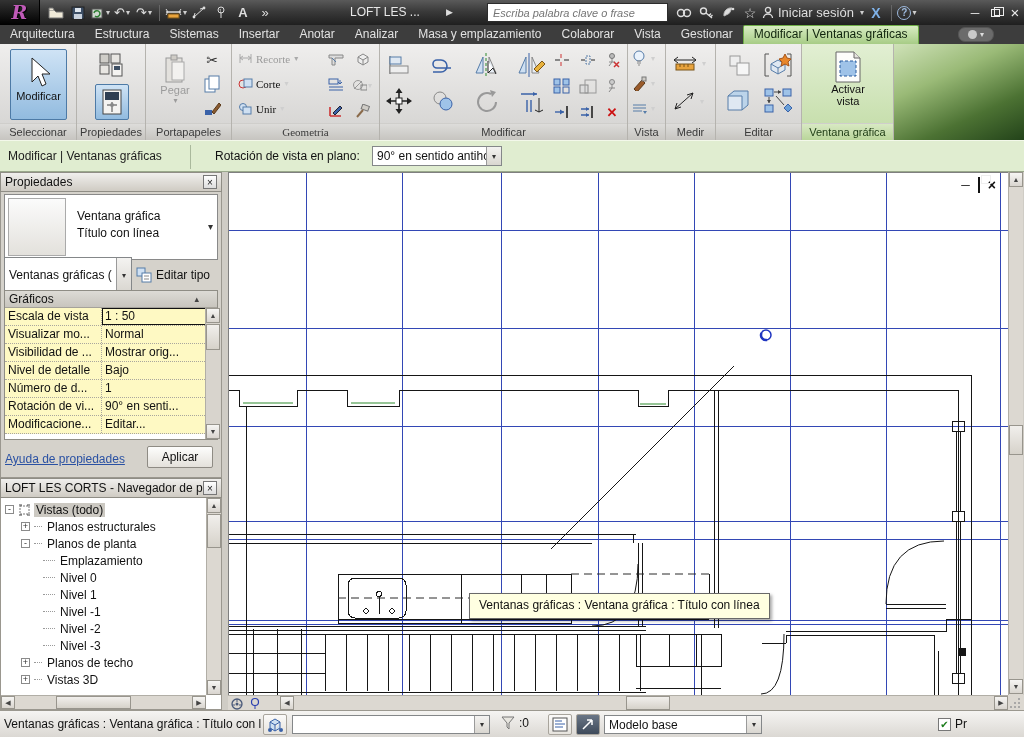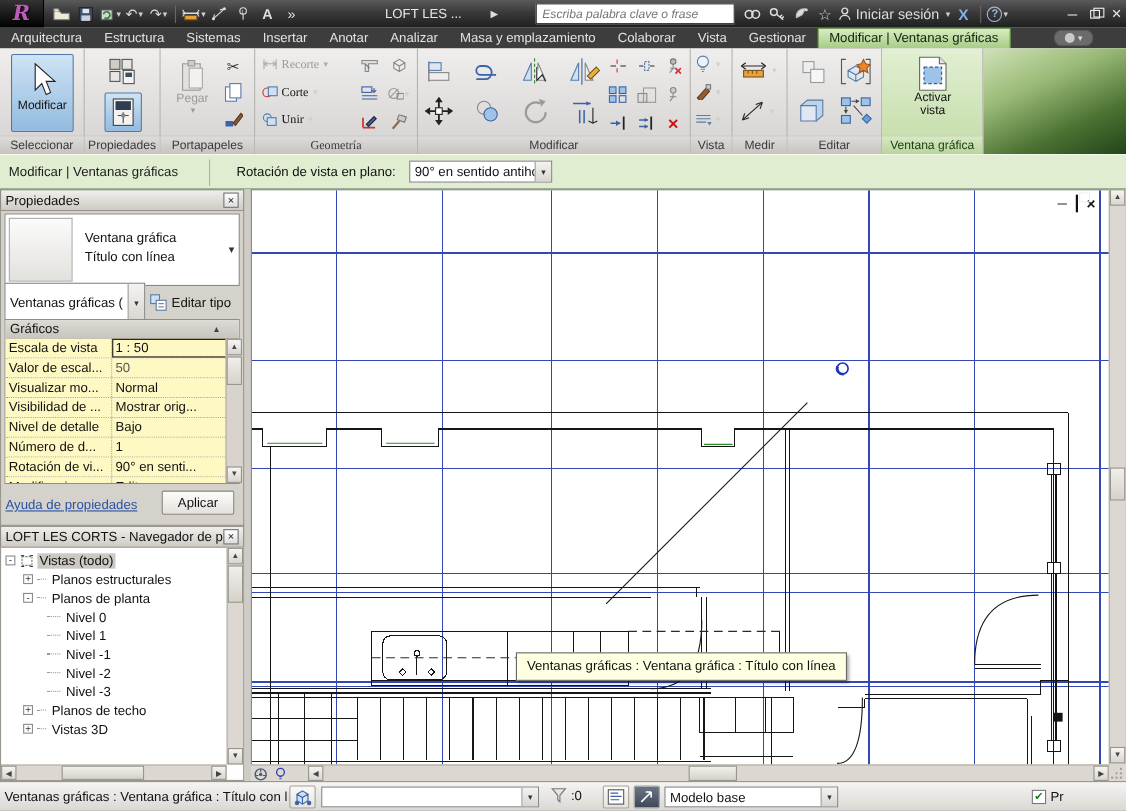--- a/index.html
+++ b/index.html
@@ -625,24 +625,20 @@
     <div id="grid">
       <div class="ghead">
         <span style="flex:1;">Gráficos</span>
         <span style="font-size:9px;color:#444;margin-right:14px;">▴</span>
       </div>
       <div class="prow">
           <span class="pl">Escala de vista</span>
           <span class="pv sel">1 : 50</span>
         </div>
       <div class="prow">
-          <span class="pl">Valor de escal...</span>
-          <span class="pv" style="color:#555;">50</span>
-        </div>
-      <div class="prow">
           <span class="pl">Visualizar mo...</span>
           <span class="pv">Normal</span>
         </div>
       <div class="prow">
           <span class="pl">Visibilidad de ...</span>
           <span class="pv">Mostrar orig...</span>
         </div>
       <div class="prow">
           <span class="pl">Nivel de detalle</span>
           <span class="pv">Bajo</span>
@@ -693,20 +689,24 @@
       </div>
       <div class="trow" style="padding-left:18px;">
           <span class="exp">+</span>
           <span class="dots"></span>
           <span class="lbl">Planos estructurales</span>
         </div>
       <div class="trow" style="padding-left:18px;">
           <span class="exp">-</span>
           <span class="dots"></span>
           <span class="lbl">Planos de planta</span>
+        </div>
+      <div class="trow" style="padding-left:40px;">
+          <span class="dots" style="width:12px;"></span>
+          <span class="lbl">Emplazamiento</span>
         </div>
       <div class="trow" style="padding-left:40px;">
           <span class="dots" style="width:12px;"></span>
           <span class="lbl">Nivel 0</span>
         </div>
       <div class="trow" style="padding-left:40px;">
           <span class="dots" style="width:12px;"></span>
           <span class="lbl">Nivel 1</span>
         </div>
       <div class="trow" style="padding-left:40px;">

